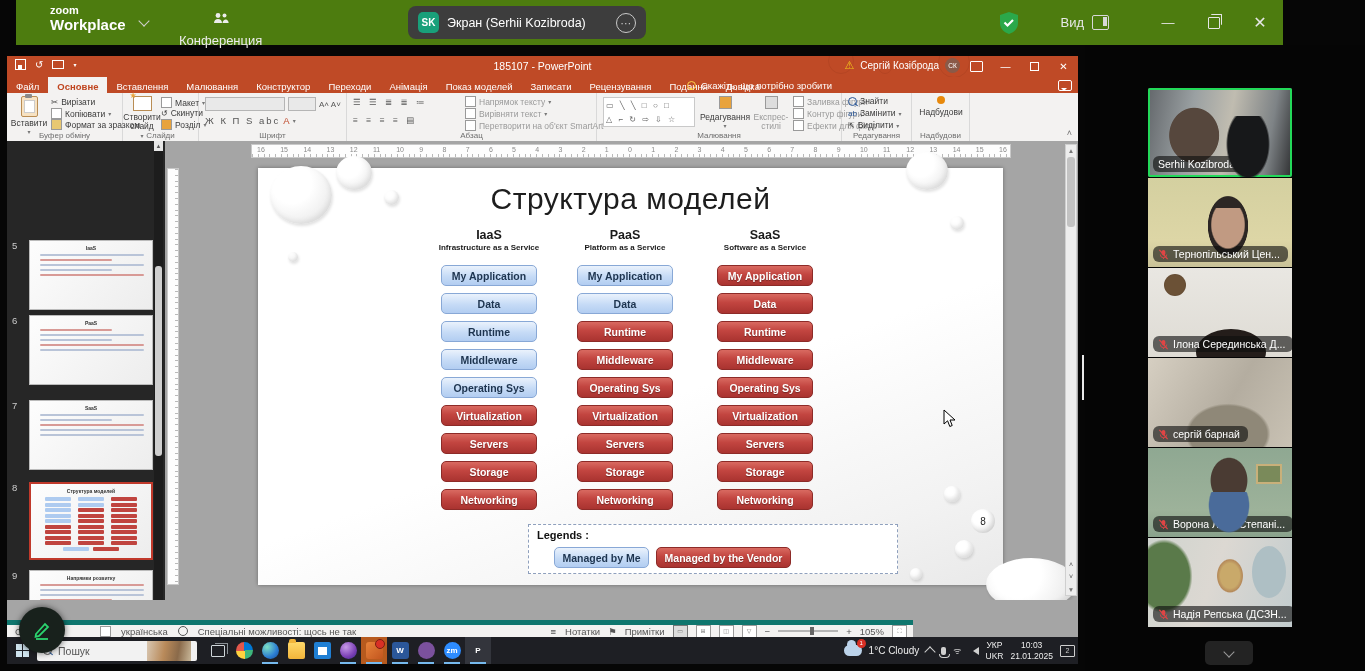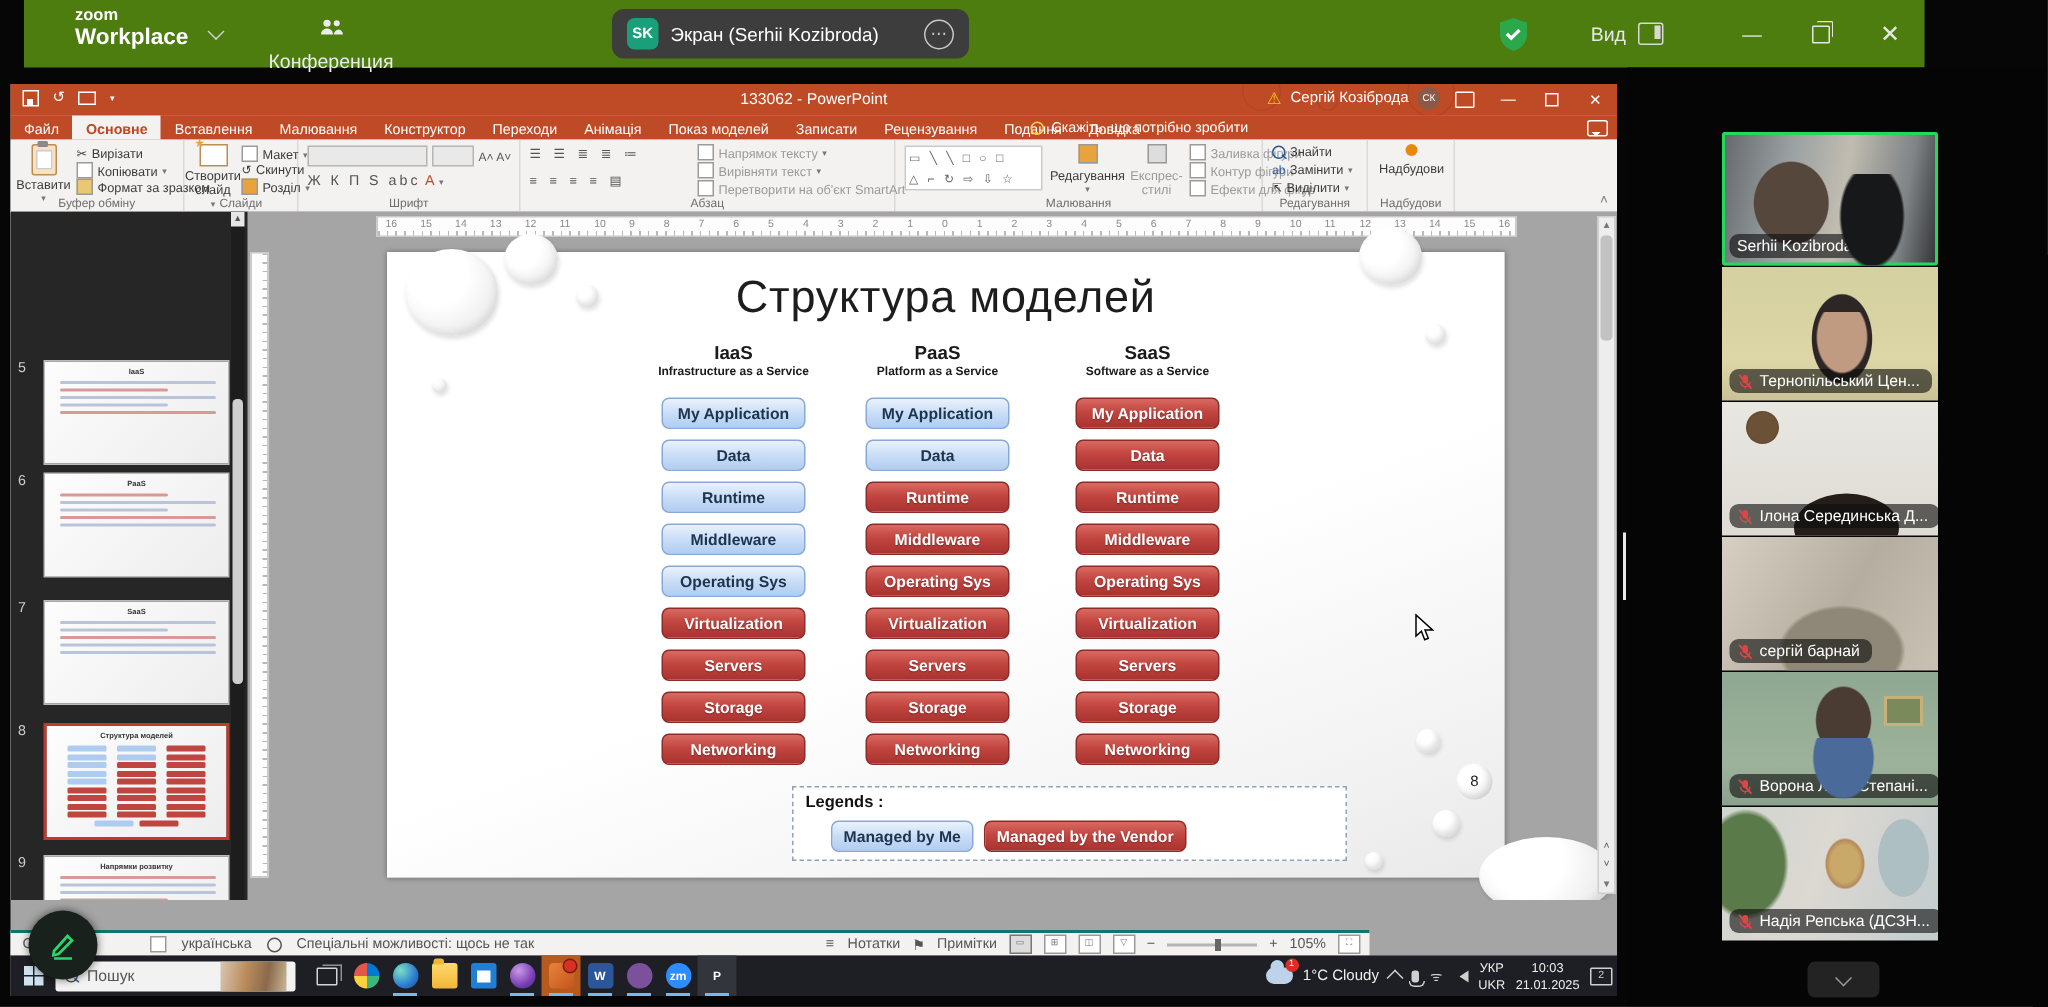--- a/index.html
+++ b/index.html
@@ -118,21 +118,21 @@
         background:radial-gradient(circle at 35% 30%,#fff 0 35%,#ececec 70%,#d8d8d8);box-shadow:inset -2px -2px 4px rgba(0,0,0,.1);
         display:flex;align-items:center;justify-content:center;font-size:10px;color:#222;}
   .v-scroll{position:absolute;right:1px;top:3px;width:12px;height:452px;background:#ededed;border:1px solid #cfcfcf;box-sizing:border-box;}
   .v-scroll .arr{width:100%;height:11px;color:#777;font-size:6.5px;text-align:center;line-height:11px;}
   .v-thumb{position:absolute;left:1px;top:12px;width:8px;height:70px;background:#c2c2c2;border-radius:3px;}
   .v-scroll .nav{position:absolute;left:0;width:100%;height:12px;color:#555;font-size:7px;text-align:center;line-height:12px;}
   .cursor-arrow{position:absolute;left:936px;top:268px;}
   
   .notes{position:absolute;left:158px;top:544px;width:913px;height:20px;background:#f6f6f6;border-top:1px solid #c9c9c9;box-sizing:border-box;}
   .notes-text{position:absolute;left:100px;top:4px;font-size:10px;color:#8a8a8a;}
-  .statusbar{position:absolute;left:0;top:564px;width:906px;height:17px;background:#f3f2f1;border-top:2px solid #0f766e;box-sizing:border-box;
+  .statusbar{position:absolute;left:0;top:564px;width:906px;height:17px;background:#f3f2f1;border-top:5px solid #0f766e;box-sizing:border-box;
              display:flex;align-items:center;font-size:9.5px;color:#555;}
   .statusbar .sleft{display:flex;align-items:center;gap:10px;padding-left:8px;}
   .statusbar .sright{margin-left:auto;display:flex;align-items:center;gap:8px;padding-right:6px;}
   .view-ic{width:13px;height:11px;border:1px solid #9a9a9a;background:#fff;font-size:6px;color:#777;text-align:center;line-height:11px;}
   .view-ic.on{background:#dcdcdc;border-color:#777;}
   .zoom-slider{width:60px;height:2px;background:#b5b5b5;position:relative;}
   .zoom-slider .knob{position:absolute;left:32px;top:-3px;width:4px;height:8px;background:#666;}
   .acc-person{display:inline-block;width:8px;height:8px;border:1.2px solid #555;border-radius:50%;position:relative;}
   
   .taskbar{position:absolute;left:0;top:581px;width:1071px;height:27px;background:#1e1f24;display:flex;align-items:center;color:#ddd;}
@@ -249,21 +249,21 @@
         <i style="left:10px;top:-8px;width:24px;height:24px"></i>
           <i style="left:60px;top:4px;width:12px;height:12px"></i>
           <i style="left:120px;top:-10px;width:30px;height:30px"></i>
       </div>
       <div class="qat">
         <span class="ic-save"></span>
         <span style="font-size:10px">↺</span>
         <span style="display:inline-block;width:10px;height:7px;border:1.2px solid #fff"></span>
         <span class="dd" style="color:#fff">▾</span>
       </div>
-      <div class="ppt-title">133062  -  PowerPoint</div>
+      <div class="ppt-title">185107  -  PowerPoint</div>
       <div class="ppt-account">
         <span class="warn-tri">⚠</span>
         <span>Сергій Козіброда</span>
         <span class="avatar-circle">СК</span>
       </div>
       <div class="ppt-winctrls">
         <div class="pwb">
             <span class="ribbon-opt"></span>
           </div>
         <div class="pwb">—</div>

